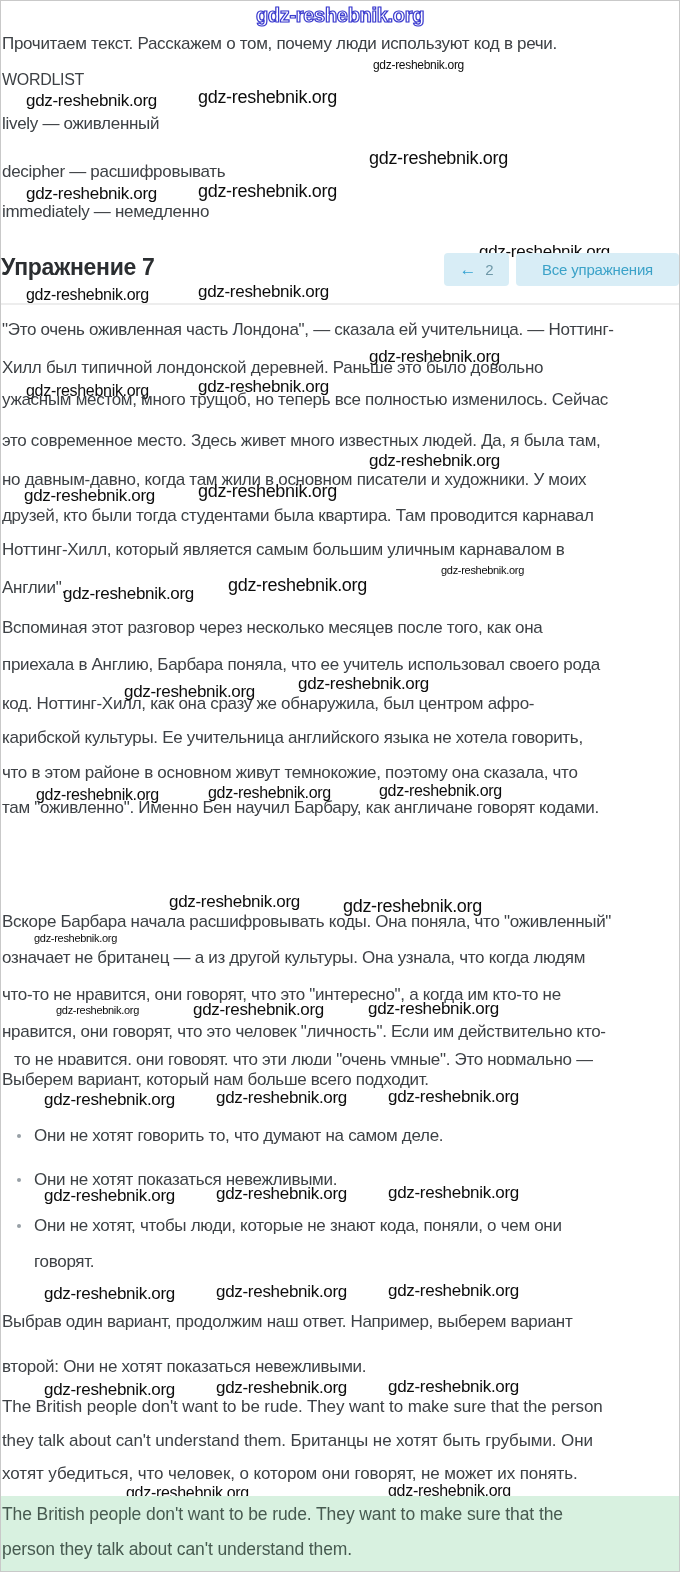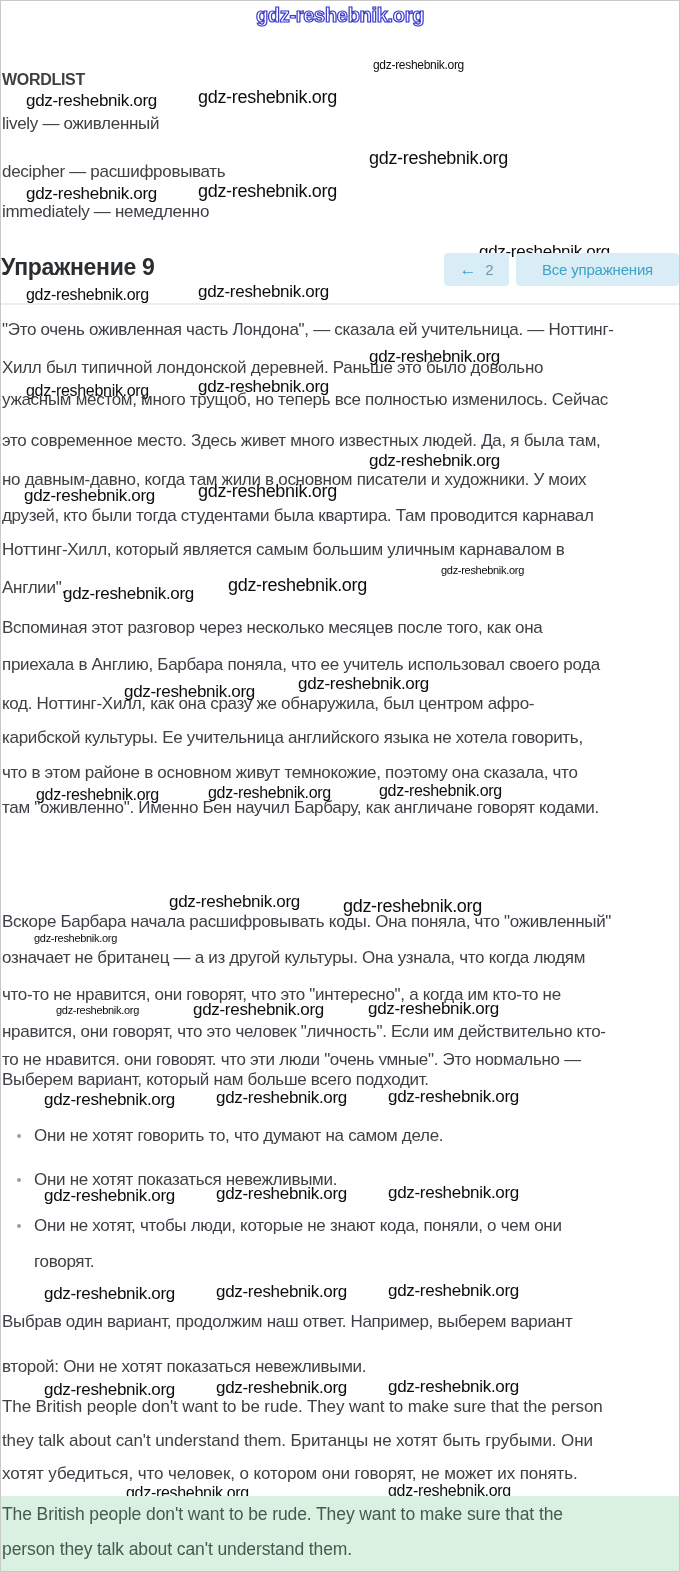--- a/index.html
+++ b/index.html
@@ -5,23 +5,23 @@
   html,body{margin:0;padding:0;background:#fff;}
   .page{
     position:relative;width:680px;height:1572px;overflow:hidden;
     background:#ffffff;border:1px solid #c9c9c9;box-sizing:border-box;
     font-family:"Liberation Sans","DejaVu Sans",sans-serif;
   }
   .ln{
     position:absolute;left:1px;white-space:nowrap;
     font-size:17px;letter-spacing:-0.3px;color:#3d4145;line-height:1.1;
   }
-  .ln.bold{font-weight:bold;}
+  .ln.bold{font-weight:normal;}
   .ln.eng{letter-spacing:-0.1px;}
-  .ln.clip{height:14px;overflow:hidden;}
+  .ln.clip{height:14px;overflow:hidden;padding-left:12px;}
   .ln.green{color:#475a50;letter-spacing:-0.1px;font-size:17.5px;}
   .title{
     position:absolute;left:0px;top:253px;margin:0;
     font-size:23px;font-weight:bold;color:#2b2e31;letter-spacing:-0.3px;white-space:nowrap;
   }
   .wm{
     position:absolute;white-space:nowrap;color:#0c0c0c;
     letter-spacing:-0.3px;line-height:1;
   }
   .wm.blue{
@@ -42,33 +42,34 @@
   .dot{position:absolute;left:16px;width:4px;height:4px;border-radius:50%;background:#98a0a6;}
   .hl{position:absolute;left:0;top:1495px;width:680px;height:77px;background:#d8f1e0;}
 </style>
 </head>
 <body>
 
 <div class="page">
 
   <span class="wm blue" style="top:4px;font-size:20px">gdz-reshebnik.org</span>
 
+  <div class="ln" style="top:34px">Прочитаем текст. Расскажем о том, почему люди используют код в речи.</div>
   <span class="wm" style="left:372px;top:58px;font-size:12px">gdz-reshebnik.org</span>
   <div class="ln bold" style="top:70px;font-size:16px">WORDLIST</div>
   <span class="wm" style="left:25px;top:91px;font-size:17px">gdz-reshebnik.org</span>
   <span class="wm" style="left:197px;top:87px;font-size:18px">gdz-reshebnik.org</span>
   <div class="ln" style="top:114px">lively — оживленный</div>
   <span class="wm" style="left:368px;top:148px;font-size:18px">gdz-reshebnik.org</span>
   <div class="ln" style="top:162px">decipher — расшифровывать</div>
   <span class="wm" style="left:25px;top:184px;font-size:17px">gdz-reshebnik.org</span>
   <span class="wm" style="left:197px;top:181px;font-size:18px">gdz-reshebnik.org</span>
   <div class="ln" style="top:202px">immediately — немедленно</div>
 
   <span class="wm" style="left:478px;top:242px;font-size:17px">gdz-reshebnik.org</span>
-  <h1 class="title">Упражнение 9</h1>
+  <h1 class="title">Упражнение 7</h1>
   <div class="btn btn-back">
     <span class="arr">←</span>
     <span class="num">2</span>
   </div>
   <div class="btn btn-all">
     <span>Все упражнения</span>
   </div>
   <span class="wm" style="left:25px;top:286px;font-size:16px">gdz-reshebnik.org</span>
   <span class="wm" style="left:197px;top:282px;font-size:17px">gdz-reshebnik.org</span>
   <div class="divider"></div>

